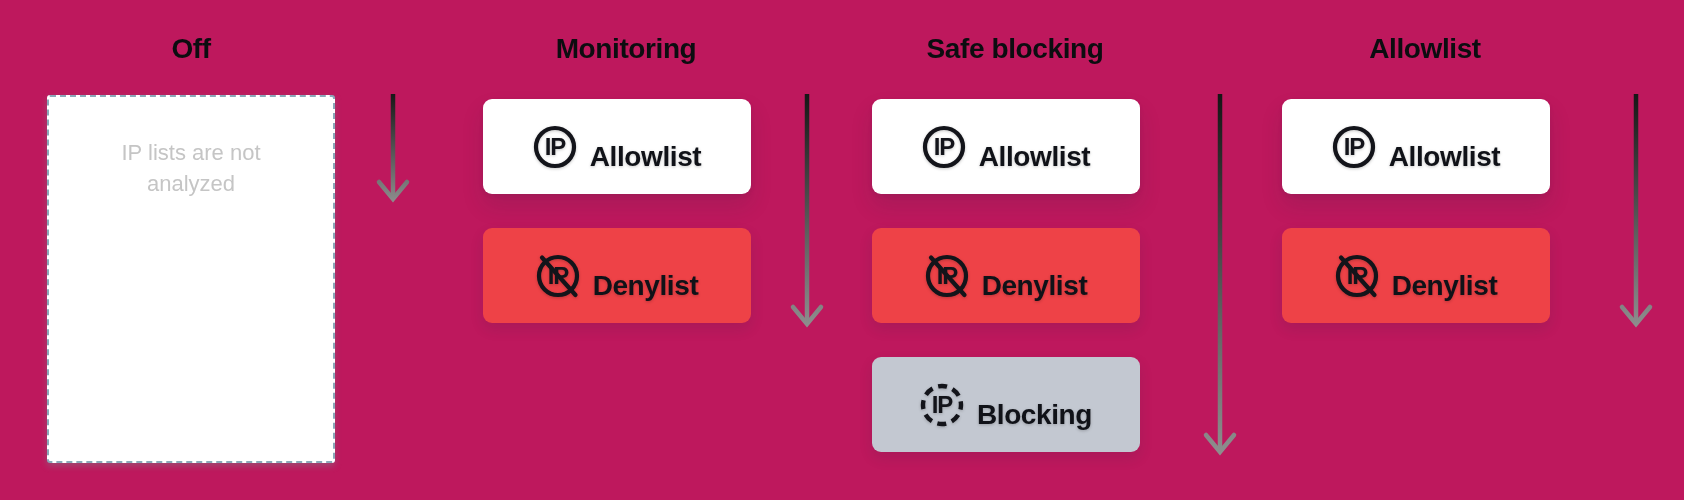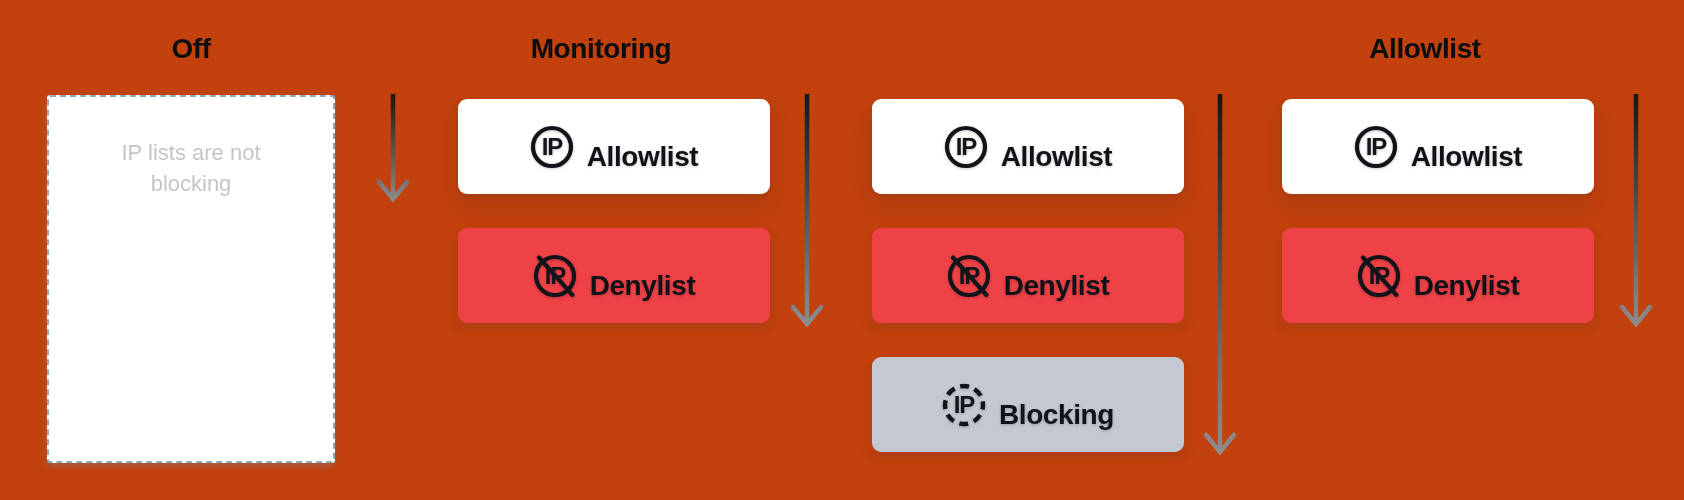--- a/index.html
+++ b/index.html
@@ -1,20 +1,20 @@
 <!DOCTYPE html>
 <html><head>
 <meta charset="utf-8">
 <style>
   html, body { margin: 0; padding: 0; background: #ffffff; }
   .canvas {
     position: relative;
     width: 1684px;
     height: 500px;
-    background: #c2410c;
+    background: #be185d;
     font-family: "Liberation Sans", "DejaVu Sans", sans-serif;
     overflow: hidden;
   }
   .column { position: absolute; top: 0; height: 500px; }
   .col-title {
     position: absolute;
     top: 33px;
     left: 0;
     width: 100%;
     text-align: center;
@@ -47,21 +47,21 @@
     max-width: 200px;
     text-align: center;
     font-size: 22px;
     line-height: 31px;
     color: #c5c5c5;
   }
   
   .card {
     position: absolute;
     left: 0;
-    width: 312px;
+    width: 268px;
     height: 95px;
     border-radius: 9px;
     display: flex;
     align-items: center;
     justify-content: center;
   }
   .card-row {
     display: flex;
     align-items: center;
     gap: 13px;
@@ -95,36 +95,36 @@
 </style>
 </head>
 <body>
 
 <div class="canvas">
 
   <div class="column" style="left:47px; width:288px;">
     <div class="col-title">Off</div>
     <div class="off-box">
       <div class="off-box-border"></div>
-      <div class="off-placeholder">IP lists are not blocking</div>
+      <div class="off-placeholder">IP lists are not analyzed</div>
     </div>
   </div>
 
   <svg class="arrow" style="left:375px; top:92px;" width="36" height="112" viewBox="0 0 36 112">
     <defs>
       <linearGradient id="ag1" gradientUnits="userSpaceOnUse" x1="0" y1="0" x2="0" y2="112">
         <stop offset="0" stop-color="#151515"></stop>
           <stop offset="1" stop-color="#8f8f8f"></stop>
       </linearGradient>
     </defs>
     <line x1="18" y1="2" x2="18" y2="106" stroke="url(#ag1)" stroke-width="4.5"></line>
     <path d="M4 90 L18 107 L32 90" fill="none" stroke="url(#ag1)" stroke-width="4.5" stroke-linecap="round"></path>
   </svg>
 
-  <div class="column" style="left:458px; width:286px;">
+  <div class="column" style="left:483px; width:286px;">
     <div class="col-title">Monitoring</div>
 
     <div class="card allow card-1">
       <div class="card-row">
         <svg class="ip-icon" width="44" height="44" viewBox="0 0 44 44">
           <circle cx="22" cy="22" r="19" fill="none" stroke="currentColor" stroke-width="4.2"></circle>
           <text x="22" y="30" text-anchor="middle" font-size="24" font-weight="700" letter-spacing="-1" fill="currentColor">IP</text>
         </svg>
         <span class="card-label">Allowlist</span>
       </div>
@@ -147,20 +147,21 @@
       <linearGradient id="ag2" gradientUnits="userSpaceOnUse" x1="0" y1="0" x2="0" y2="237">
         <stop offset="0" stop-color="#151515"></stop>
           <stop offset="1" stop-color="#8f8f8f"></stop>
       </linearGradient>
     </defs>
     <line x1="18" y1="2" x2="18" y2="231" stroke="url(#ag2)" stroke-width="4.5"></line>
     <path d="M4 215 L18 232 L32 215" fill="none" stroke="url(#ag2)" stroke-width="4.5" stroke-linecap="round"></path>
   </svg>
 
   <div class="column" style="left:872px; width:286px;">
+    <div class="col-title">Safe blocking</div>
 
     <div class="card allow card-1">
       <div class="card-row">
         <svg class="ip-icon" width="44" height="44" viewBox="0 0 44 44">
           <circle cx="22" cy="22" r="19" fill="none" stroke="currentColor" stroke-width="4.2"></circle>
           <text x="22" y="30" text-anchor="middle" font-size="24" font-weight="700" letter-spacing="-1" fill="currentColor">IP</text>
         </svg>
         <span class="card-label">Allowlist</span>
       </div>
     </div>

